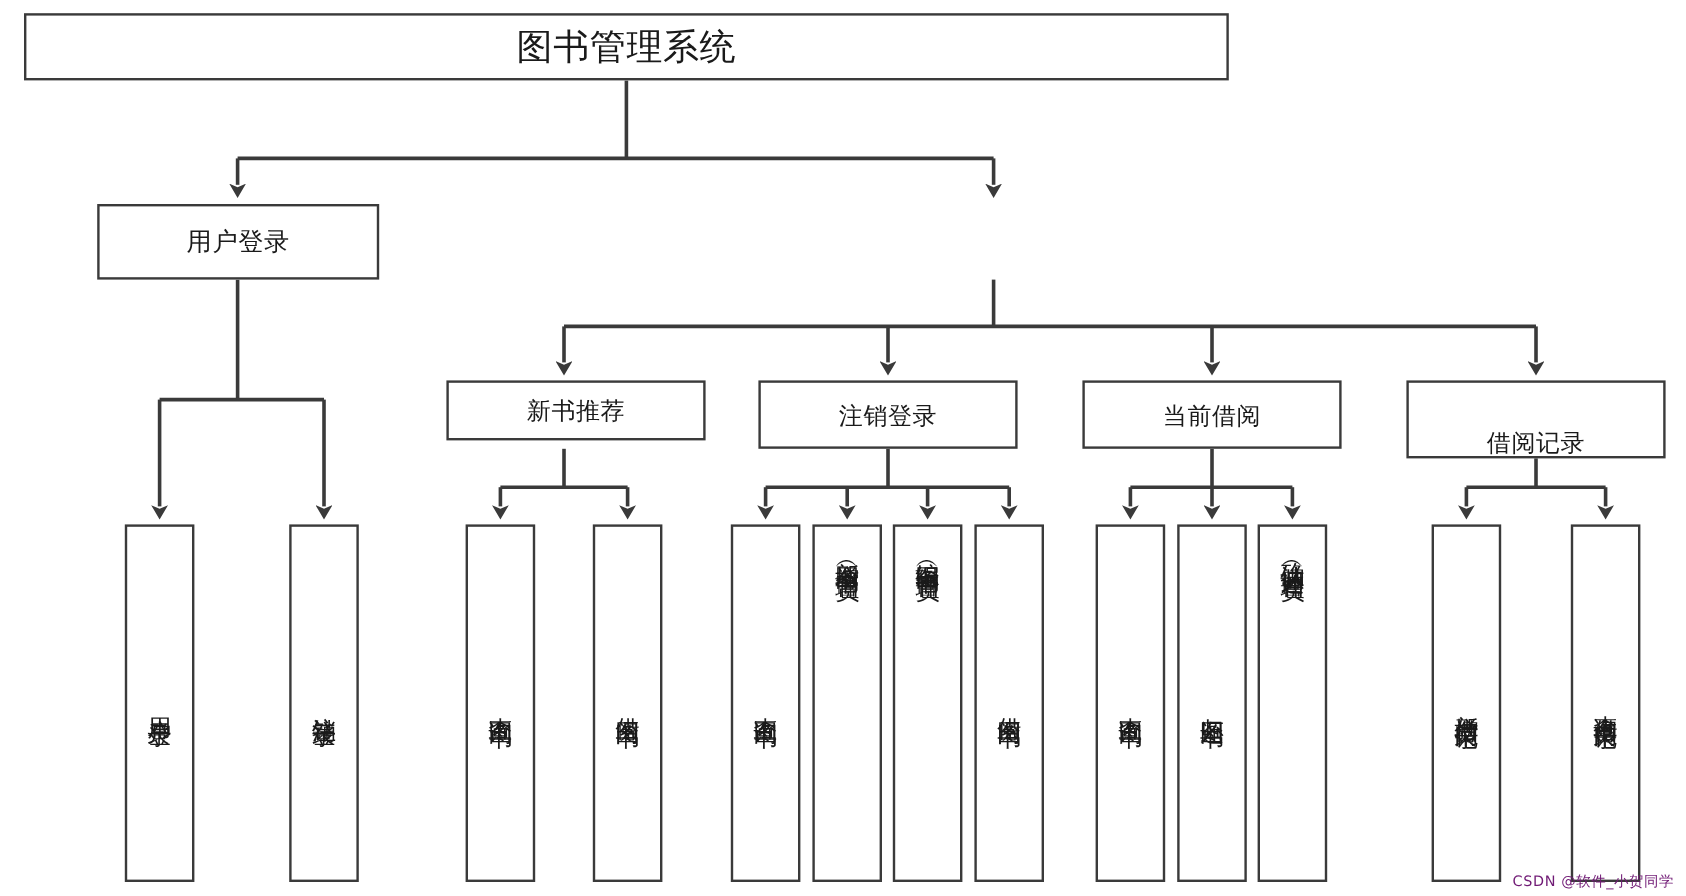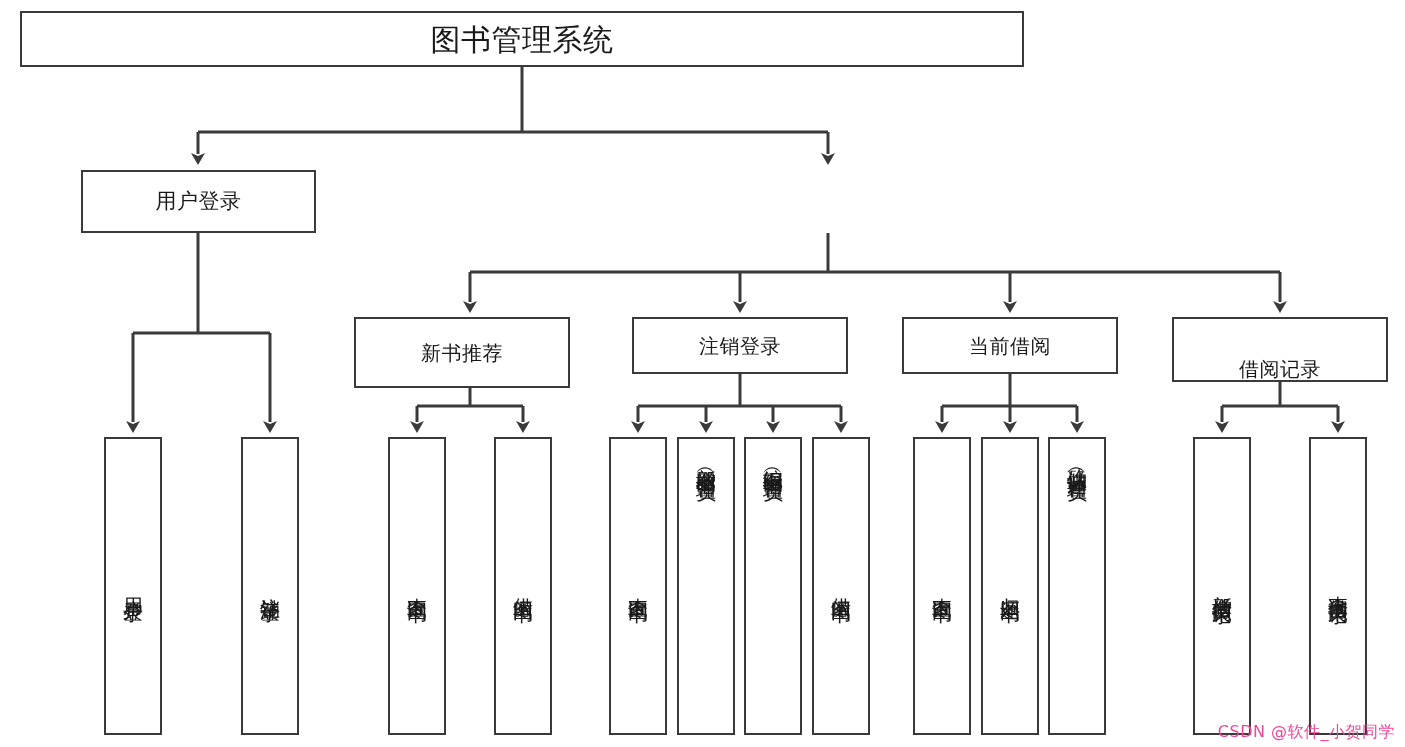--- a/index.html
+++ b/index.html
@@ -62,22 +62,22 @@
     line-height: 1.35;
     letter-spacing: 2px;
     color: #1a1a1a;
     white-space: nowrap;
   }
   .leaf.short { align-items: center; padding-top: 0; }
   .watermark {
     position: absolute;
     right: 10px;
     bottom: 4px;
-    font-size: 16px;
-    color: #ec4899;
+    font-size: 12px;
+    color: #701a75;
     letter-spacing: 0.5px;
     white-space: nowrap;
   }
 </style>
 </head>
 <body>
 
 <div id="canvas">
 
   <svg class="wires" viewBox="0 0 1405 747">
@@ -132,21 +132,21 @@
 
   <div class="node level0" style="left:20px; top:11px; width:1004px; height:56px;">
     <span class="hlabel">图书管理系统</span>
   </div>
 
   <div class="node level1" style="left:81px; top:170px; width:235px; height:63px;">
     <span class="hlabel">用户登录</span>
   </div>
 
 
-  <div class="node level2" style="left:354px; top:317px; width:216px; height:71px;">
+  <div class="node level2" style="left:372px; top:317px; width:216px; height:50px;">
     <span class="hlabel">新书推荐</span>
   </div>
 
   <div class="node level2" style="left:632px; top:317px; width:216px; height:57px;">
     <span class="hlabel">注销登录</span>
   </div>
 
   <div class="node level2" style="left:902px; top:317px; width:216px; height:57px;">
     <span class="hlabel">当前借阅</span>
   </div>

